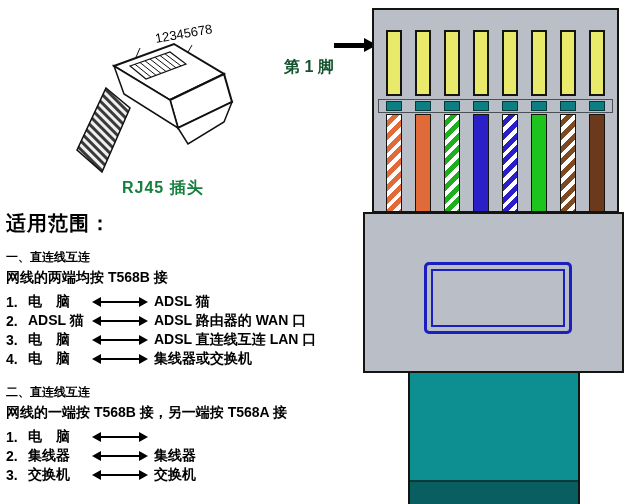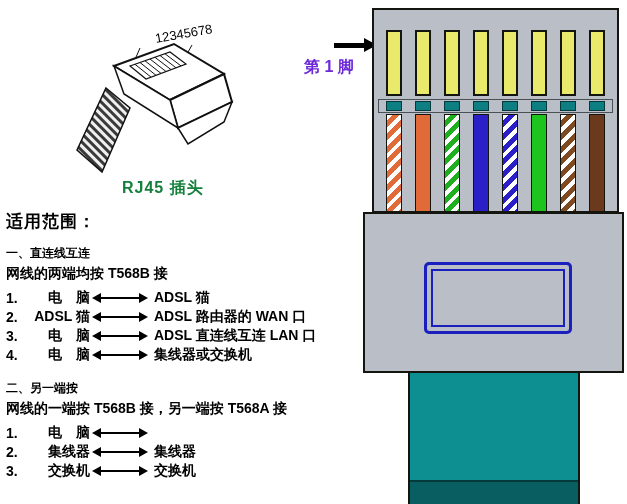--- a/index.html
+++ b/index.html
@@ -7,36 +7,36 @@
   body { font-family:"Liberation Sans","DejaVu Sans",sans-serif; }
   #stage { position:relative; width:627px; height:504px; background:#fff; overflow:hidden; }
   .abs { position:absolute; }
 
   
   #plug-sketch { position:absolute; left:72px; top:24px; }
   #plug-caption { position:absolute; left:122px; top:178px; font-size:16px; font-weight:bold; color:#15803d; letter-spacing:1px; }
 
   
   #scope { position:absolute; left:6px; top:210px; width:360px; color:#000; font-weight:bold; }
-  #scope-heading { font-size:17px; letter-spacing:1px; margin-bottom:12px; }
+  #scope-heading { font-size:20px; letter-spacing:1px; margin-bottom:12px; }
   .sec-title { font-size:12px; margin-bottom:3px; }
   .sec-sub { font-size:14px; margin-bottom:5px; }
   .section + .section { margin-top:16px; }
   .conn-row { display:flex; align-items:center; height:19px; font-size:14px; white-space:nowrap; }
   .row-num { width:22px; flex:0 0 auto; }
-  .row-a { min-width:62px; flex:0 0 auto;text-align:right; }
+  .row-a { min-width:62px; flex:0 0 auto; }
   .row-b { margin-left:4px; flex:0 0 auto; }
   .darrow { position:relative; width:52px; height:2px; background:#000; flex:0 0 auto; margin:0 4px; }
   .darrow::before,.darrow::after { content:""; position:absolute; top:-4px; width:0; height:0;
     border-top:5px solid transparent; border-bottom:5px solid transparent; }
   .darrow::before { left:-2px; border-right:9px solid #000; }
   .darrow::after  { right:-2px; border-left:9px solid #000; }
 
   
-  #pin1-label { left:304px; top:57px; font-size:16px; font-weight:bold; color:#6d28d9; }
+  #pin1-label { left:284px; top:57px; font-size:16px; font-weight:bold; color:#14532d; }
   #pin1-arrow { left:334px; top:38px; width:44px; height:14px; }
   #pin1-arrow .shaft { position:absolute; left:0; top:5px; width:32px; height:5px; background:#000; }
   #pin1-arrow .head { position:absolute; left:30px; top:0; width:0; height:0;
     border-top:7px solid transparent; border-bottom:7px solid transparent; border-left:13px solid #000; }
 
   #conn-top { left:372px; top:8px; width:247px; height:205px; background:var(--body,#b9bec7); border:2px solid #15150f; }
   #pins { position:absolute; left:0; right:0; top:20px; height:66px; display:flex; justify-content:space-between; padding:0 12px; }
   .pin { width:16px; height:100%; background:var(--pin,#e9e96c); border:2px solid #15150f; }
   #contact-strip { position:absolute; left:4px; right:4px; top:89px; height:14px; border:1px solid #4a4f55;
     display:flex; justify-content:space-between; padding:1px 7px 0; }
@@ -117,21 +117,21 @@
           <div class="conn-row">
             <span class="row-num">4.</span>
             <span class="row-a">电　脑</span>
             <span class="darrow"></span>
             <span class="row-b">集线器或交换机</span>
           </div>
         </div>
     </div>
 
     <div class="section">
-      <div class="sec-title">二、另一端按</div>
+      <div class="sec-title">二、直连线互连</div>
       <div class="sec-sub">网线的一端按 T568B 接，另一端按 T568A 接</div>
       <div class="sec-items">
           <div class="conn-row">
             <span class="row-num">1.</span>
             <span class="row-a">电　脑</span>
             <span class="darrow"></span>
           </div>
           <div class="conn-row">
             <span class="row-num">2.</span>
             <span class="row-a">集线器</span>

